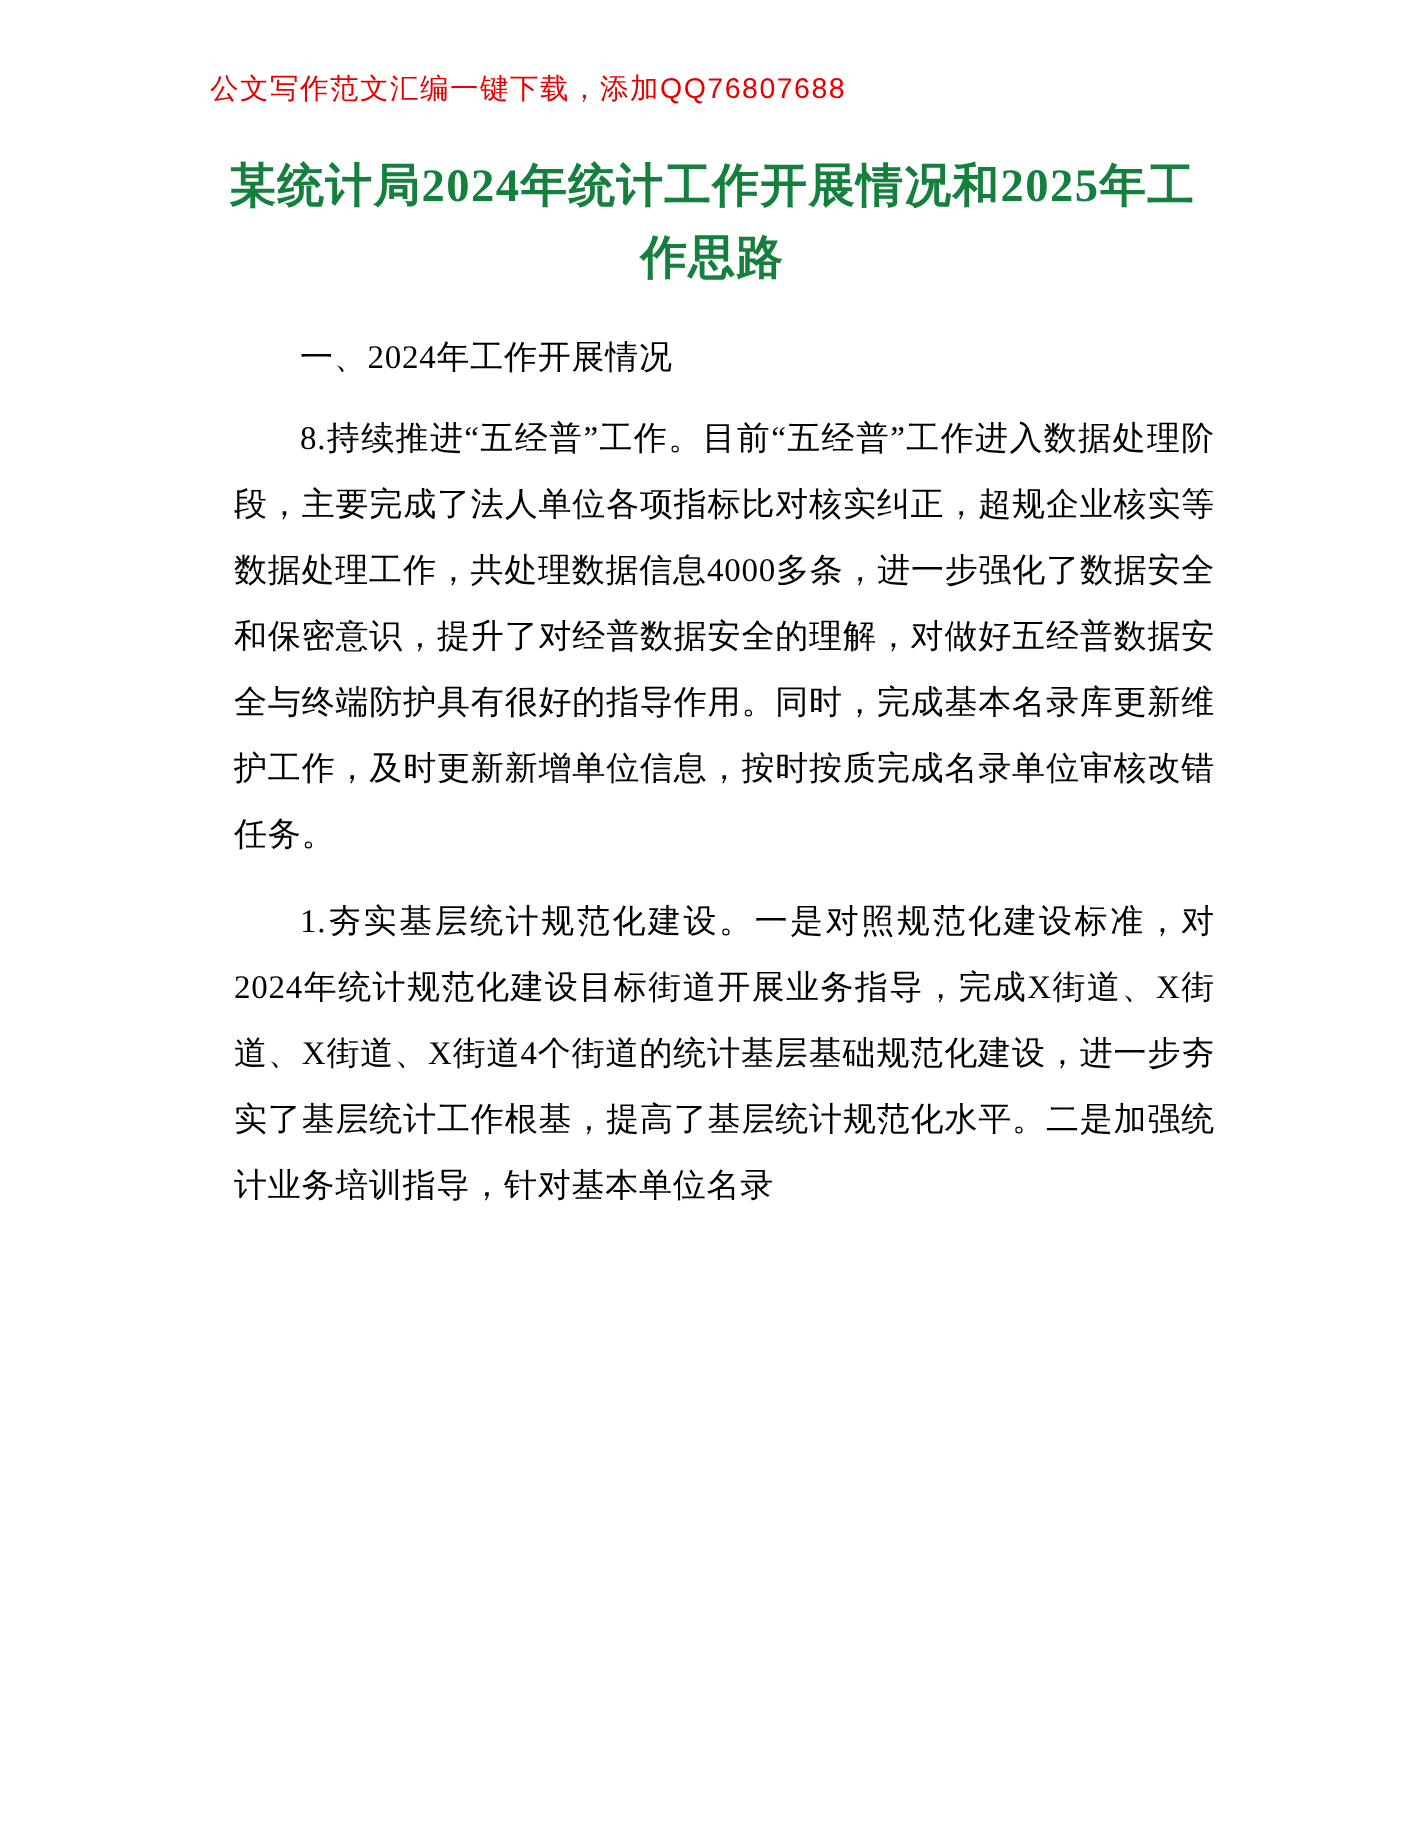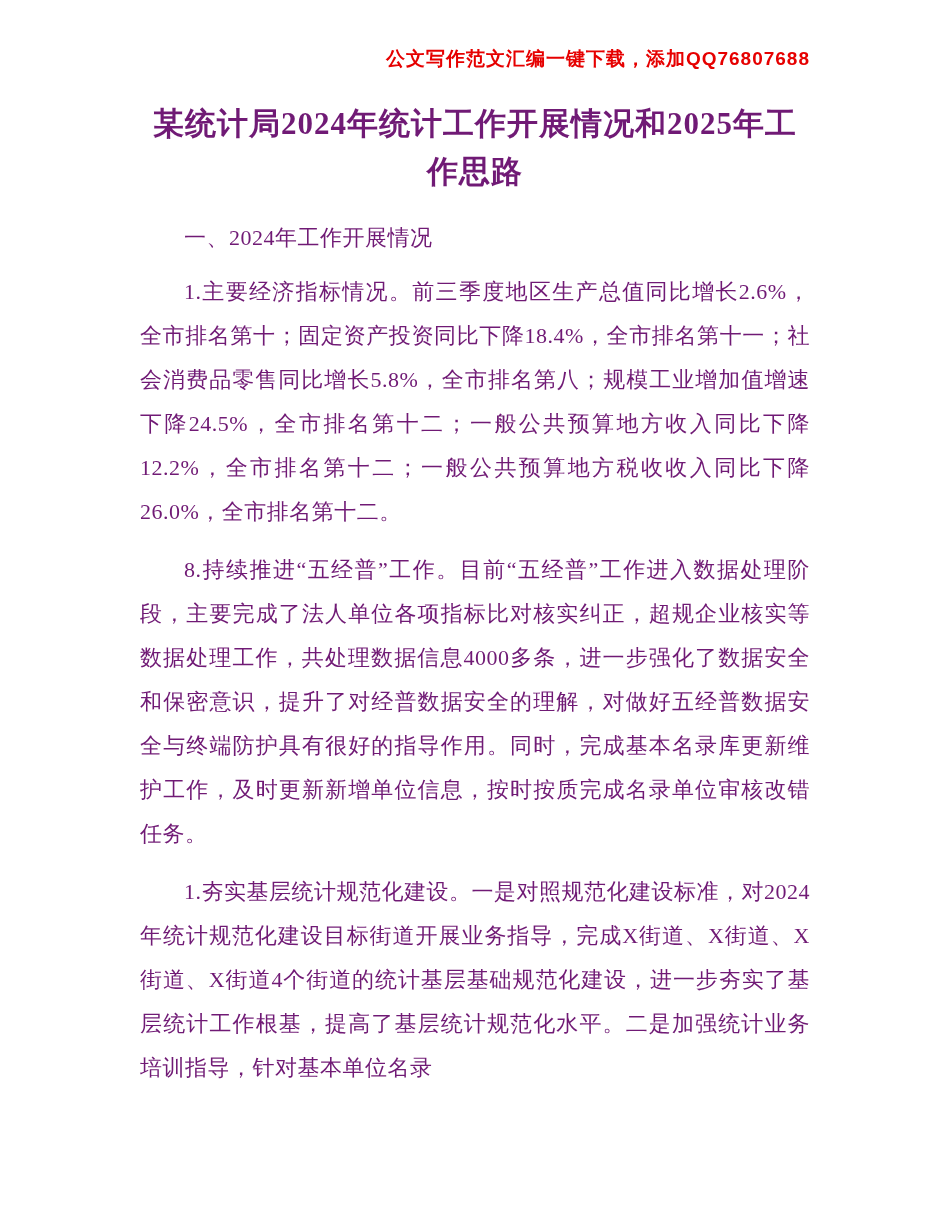--- a/index.html
+++ b/index.html
@@ -15,58 +15,57 @@
   .page {
     width: 950px;
     min-height: 1230px;
     box-sizing: border-box;
     background: #ffffff;
     padding: 46px 140px 40px 140px;
   }
   .header-notice {
     color: #e60000;
     font-size: 19px;
-    text-align: right;
+    text-align: left;
     letter-spacing: 1px;
     margin: 0 0 28px 0;
     font-family: "Liberation Sans", "DejaVu Sans", sans-serif;
-    font-weight: 700;
+    font-weight: 400;
   }
   .doc-title {
     font-size: 31px;
     font-weight: 700;
     text-align: center;
     line-height: 1.55;
     letter-spacing: 1px;
     margin: 0 0 20px 0;
-    color: #701a75;
+    color: #15803d;
   }
   .block {
     font-size: 22px;
     line-height: 44px;
     letter-spacing: 0.5px;
     text-align: justify;
     text-indent: 2em;
-    margin: 0 0 14px 0;
-    color: #701a75;
+    margin: 0 0 14px 16px;
+    color: #000000;
   }
   .block.heading {
     margin-bottom: 10px;
   }
 </style>
 </head>
 <body>
 
 <div class="page">
 
   <p class="header-notice">公文写作范文汇编一键下载，添加QQ76807688</p>
 
   <h1 class="doc-title">某统计局2024年统计工作开展情况和2025年工作思路</h1>
 
   <p class="block heading">一、2024年工作开展情况</p>
 
-  <p class="block">1.主要经济指标情况。前三季度地区生产总值同比增长2.6%，全市排名第十；固定资产投资同比下降18.4%，全市排名第十一；社会消费品零售同比增长5.8%，全市排名第八；规模工业增加值增速下降24.5%，全市排名第十二；一般公共预算地方收入同比下降12.2%，全市排名第十二；一般公共预算地方税收收入同比下降26.0%，全市排名第十二。</p>
 
   <p class="block">8.持续推进“五经普”工作。目前“五经普”工作进入数据处理阶段，主要完成了法人单位各项指标比对核实纠正，超规企业核实等数据处理工作，共处理数据信息4000多条，进一步强化了数据安全和保密意识，提升了对经普数据安全的理解，对做好五经普数据安全与终端防护具有很好的指导作用。同时，完成基本名录库更新维护工作，及时更新新增单位信息，按时按质完成名录单位审核改错任务。</p>
 
   <p class="block">1.夯实基层统计规范化建设。一是对照规范化建设标准，对2024年统计规范化建设目标街道开展业务指导，完成X街道、X街道、X街道、X街道4个街道的统计基层基础规范化建设，进一步夯实了基层统计工作根基，提高了基层统计规范化水平。二是加强统计业务培训指导，针对基本单位名录</p>
 
 </div>
 
 </body></html>

